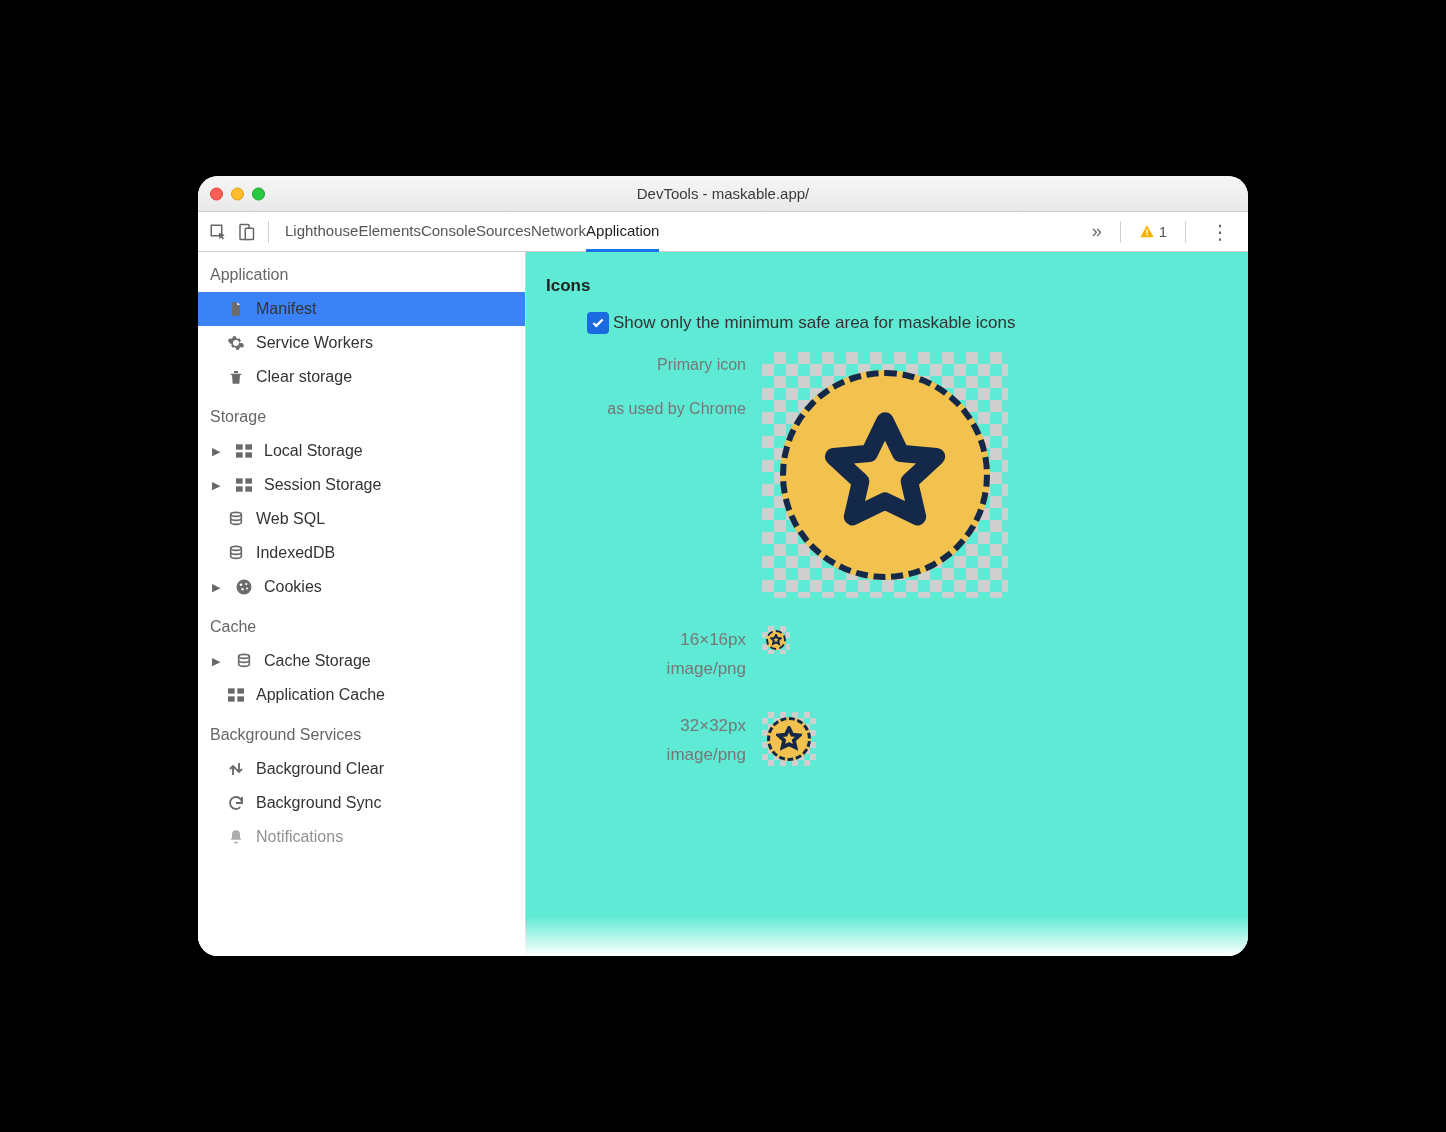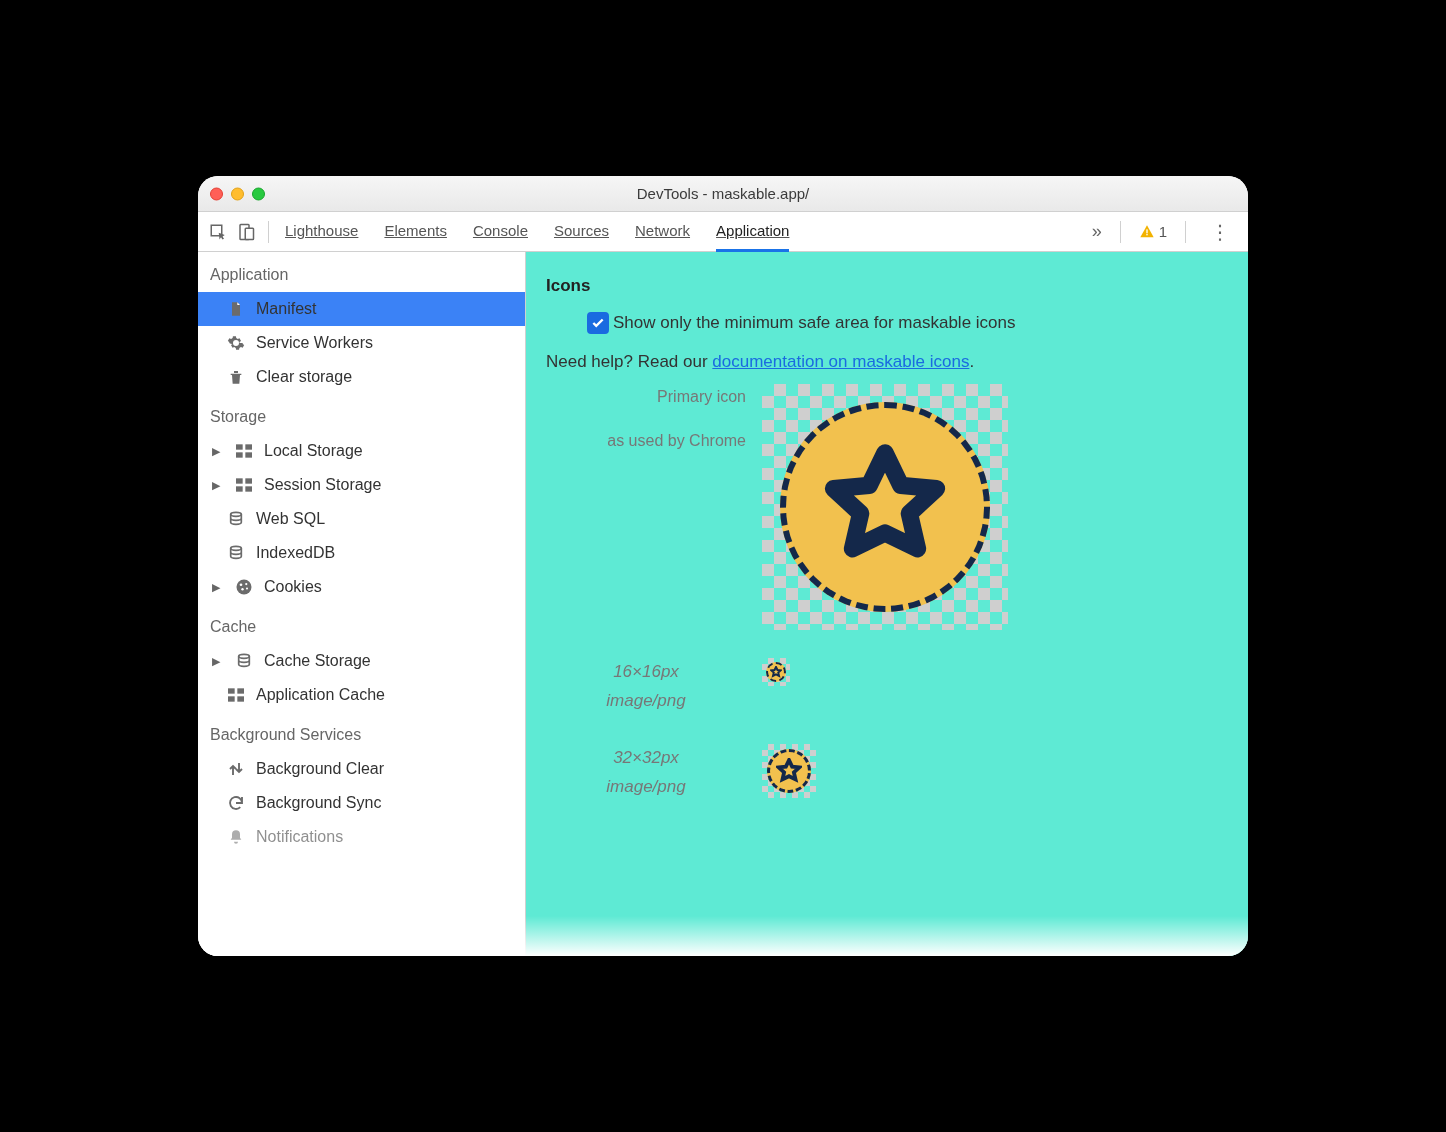--- a/index.html
+++ b/index.html
@@ -54,21 +54,21 @@
     height: 40px;
     border-bottom: 1px solid #d0d0d0;
     display: flex; align-items: center;
     padding: 0 6px;
     font-size: 15px;
     color: #555;
     gap: 0;
   }
   .tool-ico { width:28px; display:flex; align-items:center; justify-content:center; }
   .tool-sep { width:1px; height:22px; background:#d0d0d0; margin:0 8px; }
-  .tabs { display:flex; gap:26px; padding-left:8px;text-decoration:underline; }
+  .tabs { display:flex; padding-left:8px; }
   .tabs span { padding:10px 0; cursor:default; }
   .tabs .active { color:#222; border-bottom:3px solid #1a73e8; }
   .toolbar .right { margin-left:auto; display:flex; align-items:center; gap:10px; padding-right:6px;}
   .warn-badge { display:flex; align-items:center; gap:4px; color:#555;}
   .warn-tri { color:#e2a100; }
   .kebab { font-size:20px; color:#666; padding:0 6px; }
   
   .body { flex:1; display:flex; overflow:hidden;}
   .sidebar {
     width: 328px;
@@ -125,21 +125,21 @@
     background:#f2c14e;
     display:flex;align-items:center;justify-content:center;
     position:relative;
   }
   .dash-ring {
     position:absolute; inset:0; border-radius:50%;
     border:6px dashed #14284a;
   }
   .star { color:#14284a; }
   .mini-block{display:flex; gap:16px; align-items:flex-start; margin-top:28px;}
-  .mini-block .labels{width:200px; text-align:center;font-style:italic;}
+  .mini-block .labels{width:200px; text-align:right;}
   .mini-block .labels div{color:#777; line-height:1.7;}
   .mini16{width:28px;height:28px;}
   .mini32{width:54px;height:54px;}
   .mini16 .circle-icon{width:20px;height:20px;}
   .mini32 .circle-icon{width:44px;height:44px;}
   .mini16 .dash-ring{border-width:2px;}
   .mini32 .dash-ring{border-width:3px;}
   .bottom-shade{
     position:absolute;left:0;right:0;bottom:0;height:40px;
     background:linear-gradient(rgba(255,255,255,0),#fff);
@@ -343,23 +343,20 @@
 
       <div class="chk-row">
         <span class="chk">
           <svg width="14" height="14" viewBox="0 0 24 24" fill="none" stroke="#fff" stroke-width="4">
               <path d="M4 12l5 5L20 6"></path>
             </svg>
         </span>
         <span>Show only the minimum safe area for maskable icons</span>
       </div>
 
-      <div class="help-line">
-        <span>Need help? Read our </span><a href="#">documentation on maskable icons</a><span>.</span>
-      </div>
 
       <div class="icon-grid" style="margin-top:6px;">
         <div class="lbl">
           <div>Primary icon</div>
           <div style="margin-top:18px;">as used by Chrome</div>
         </div>
         <div class="primary-icon checker">
           <div class="circle-icon" style="width:210px;height:210px;">
             <div class="dash-ring"></div>
             <svg class="star" width="130" height="130" viewBox="0 0 24 24" fill="none" stroke="#14284a" stroke-width="3.2" stroke-linejoin="round">

